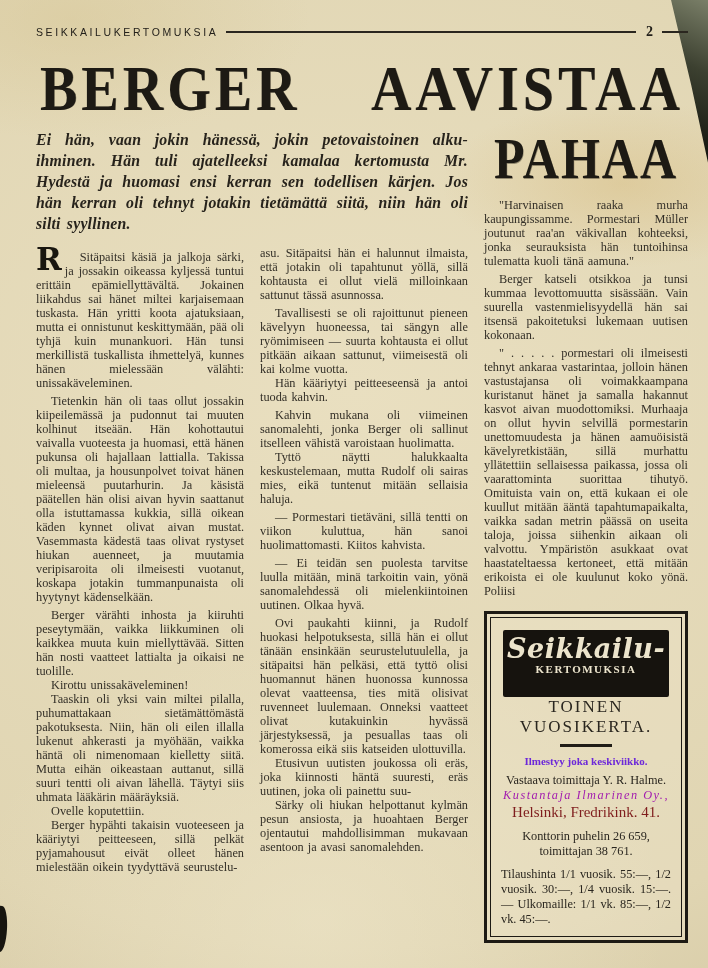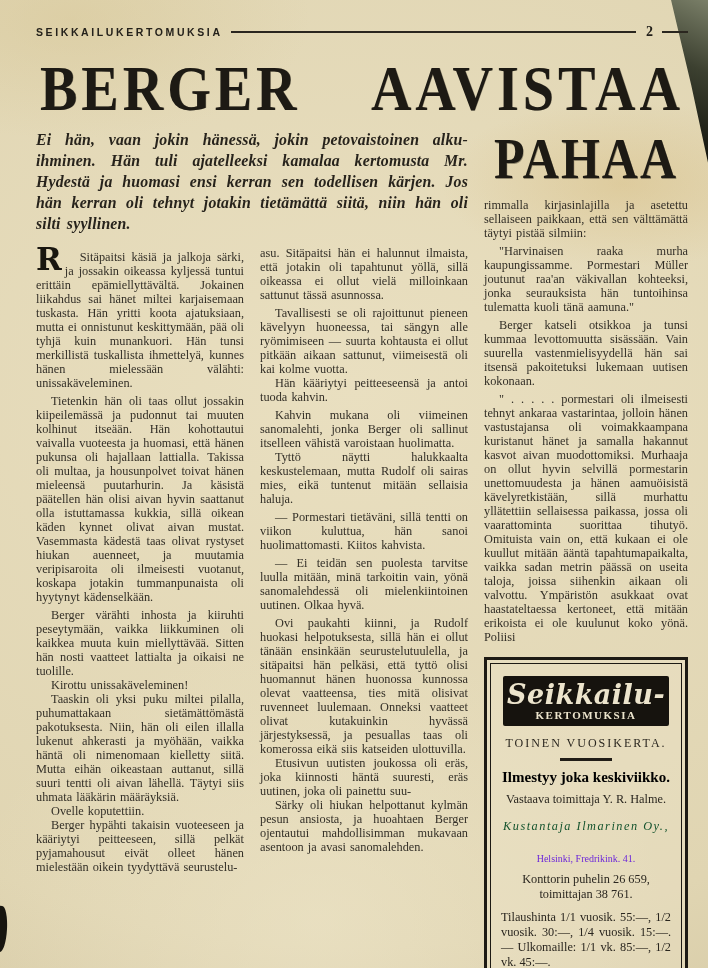--- a/index.html
+++ b/index.html
@@ -21,21 +21,21 @@
   }
   .edge-mark{
     position:absolute;left:-3px;bottom:16px;width:10px;height:46px;
     background:#17150f;border-radius:0 60% 60% 0/0 50% 50% 0;transform:rotate(3deg);
   }
   .page{position:relative;padding:24px 20px 0 36px;}
 
   .masthead-row{display:flex;align-items:center;height:16px;}
   .masthead{
     font-family:"Liberation Sans",sans-serif;
-    font-size:10.5px;font-weight:bold;letter-spacing:2.6px;color:#24211b;
+    font-size:10.5px;font-weight:normal;letter-spacing:2.6px;color:#24211b;
   }
   .rule{flex:1;height:2.5px;background:#2a261f;margin:0 10px 0 8px;}
   .page-number{font-weight:bold;font-size:14px;color:#24211b;}
   .rule-end{width:26px;height:2.5px;background:#2a261f;margin-left:9px;}
 
   .headline{
     display:flex;justify-content:space-between;
     margin-top:16px;padding:0 4px;
     font-size:56px;font-weight:bold;line-height:1.05;color:#1d1a14;
     letter-spacing:4px;transform:scaleY(1.12);transform-origin:top;
@@ -75,37 +75,37 @@
   p.has-drop{text-indent:0;}
 
   .right-col .bodytext{margin-top:17px;}
 
   .ad-box{
     margin-top:13px;border:3px solid #1d1a14;padding:3px;background:rgba(238,229,202,0.35);
   }
   .ad-inner{border:1.5px solid #1d1a14;padding:10px 8px 9px;text-align:center;}
   .ad-logo{
     background:#16130e;color:#ece4cc;margin:2px auto 0;width:158px;
-    padding:6px 4px 5px;border-radius:2px;
+    padding:6px 4px 22px;border-radius:2px;
   }
   .ad-logo-script{
     font-family:"DejaVu Serif",serif;font-style:italic;font-weight:bold;
     font-size:27px;line-height:26px;letter-spacing:0.5px;
   }
   .ad-logo-caps{
     font-family:Liberation Serif, serif;font-weight:bold;
     font-size:11px;letter-spacing:1.5px;margin-top:1px;
   }
-  .ad-edition{font-size:12px;letter-spacing:2px;margin-top:10px;color:#2a261f;}
+  .ad-edition{font-size:17px;letter-spacing:2px;color:#2a261f;}
   .ad-divider{width:52px;height:3px;background:#211d17;margin:7px auto 8px;}
-  .ad-schedule{font-weight:bold;font-size:15px;color:#000000;margin-top:8px;}
+  .ad-schedule{font-weight:bold;font-size:11px;color:#6d28d9;margin-top:8px;}
   .ad-editor{font-size:12.3px;margin-top:6px;color:#2a261f;}
   .ad-editor .name{}
-  .ad-publisher{font-size:12.3px;font-style:italic;letter-spacing:1.5px;margin-top:12px;color:#14532d;}
-  .ad-address{font-size:10px;margin-top:19px;color:#6d28d9;}
+  .ad-publisher{font-size:12.3px;font-style:italic;letter-spacing:1.5px;margin-top:0;color:#a21caf;}
+  .ad-address{font-size:15px;margin-top:1px;color:#7f1d1d;}
   .ad-phones{font-size:12.3px;margin-top:8px;color:#2a261f;line-height:15px;}
   .ad-pricing{font-size:12.3px;margin-top:8px;color:#2a261f;line-height:15px;text-align:justify;padding:0 2px;}
 </style>
 </head>
 <body>
 
 <div class="torn-corner"></div>
 <div class="edge-mark"></div>
 
 <div class="page">
@@ -127,45 +127,44 @@
     <div class="left-wrap">
       <div class="lede">Ei hän, vaan jokin hänessä, jokin petovaistoinen alku-ihminen. Hän tuli ajatelleeksi kamalaa kertomusta Mr. Hydestä ja huomasi ensi kerran sen todellisen kärjen. Jos hän kerran oli tehnyt jotakin tietämättä siitä, niin hän oli silti syyllinen.</div>
 
       <div class="twocols">
         <div class="col">
           <p class="has-drop"><span class="dropcap">R</span></p>
           <p class="spaced">Sitäpaitsi käsiä ja jalkoja särki, ja jossakin oikeassa kyljessä tuntui erittäin epämiellyttävältä. Jokainen liikahdus sai hänet miltei karjaisemaan tuskasta. Hän yritti koota ajatuksiaan, mutta ei onnistunut keskittymään, pää oli tyhjä kuin munankuori. Hän tunsi merkillistä tuskallista ihmettelyä, kunnes hänen mielessään välähti: unissakäveleminen.</p>
           <p class="spaced">Tietenkin hän oli taas ollut jossakin kiipeilemässä ja pudonnut tai muuten kolhinut itseään. Hän kohottautui vaivalla vuoteesta ja huomasi, että hänen pukunsa oli hajallaan lattialla. Takissa oli multaa, ja housunpolvet toivat hänen mieleensä puutarhurin. Ja käsistä päätellen hän olisi aivan hyvin saattanut olla istuttamassa kukkia, sillä oikean käden kynnet olivat aivan mustat. Vasemmasta kädestä taas olivat rystyset hiukan auenneet, ja muutamia veripisaroita oli ilmeisesti vuotanut, koskapa jotakin tummanpunaista oli hyytynyt kädenselkään.</p>
           <p class="spaced">Berger värähti inhosta ja kiiruhti peseytymään, vaikka liikkuminen oli kaikkea muuta kuin miellyttävää. Sitten hän nosti vaatteet lattialta ja oikaisi ne tuolille.</p>
           <p>Kirottu unissakäveleminen!</p>
-          <p>Taaskin oli yksi puku miltei pilalla, puhumattakaan sietämättömästä pakotuksesta. Niin, hän oli eilen illalla lukenut ahkerasti ja myöhään, vaikka häntä oli nimenomaan kielletty siitä. Mutta eihän oikeastaan auttanut, sillä suuri tentti oli aivan lähellä. Täytyi siis uhmata lääkärin määräyksiä.</p>
+          <p>Taaskin oli yksi vain miltei pilalla, puhumattakaan sietämättömästä pakotuksesta. Niin, hän oli eilen illalla lukenut ahkerasti ja myöhään, vaikka häntä oli nimenomaan kielletty siitä. Mutta eihän oikeastaan auttanut, sillä suuri tentti oli aivan lähellä. Täytyi siis uhmata lääkärin määräyksiä.</p>
           <p>Ovelle koputettiin.</p>
           <p>Berger hypähti takaisin vuoteeseen ja kääriytyi peitteeseen, sillä pelkät pyjamahousut eivät olleet hänen mielestään oikein tyydyttävä seurustelu-</p>
         </div>
 
         <div class="col">
-          <p class="noindent">asu. Sitäpaitsi hän ei halunnut ilmaista, että jotakin oli tapahtunut yöllä, sillä oikeassa ei ollut vielä milloinkaan sattunut tässä asunnossa.</p>
+          <p class="noindent">asu. Sitäpaitsi hän ei halunnut ilmaista, että jotakin oli tapahtunut yöllä, sillä kohtausta ei ollut vielä milloinkaan sattunut tässä asunnossa.</p>
           <p class="spaced">Tavallisesti se oli rajoittunut pieneen kävelyyn huoneessa, tai sängyn alle ryömimiseen — suurta kohtausta ei ollut pitkään aikaan sattunut, viimeisestä oli kai kolme vuotta.</p>
           <p>Hän kääriytyi peitteeseensä ja antoi tuoda kahvin.</p>
           <p class="spaced">Kahvin mukana oli viimeinen sanomalehti, jonka Berger oli sallinut itselleen vähistä varoistaan huolimatta.</p>
           <p>Tyttö näytti halukkaalta keskustelemaan, mutta Rudolf oli sairas mies, eikä tuntenut mitään sellaisia haluja.</p>
           <p class="spaced">— Pormestari tietäväni, sillä tentti on viikon kuluttua, hän sanoi huolimattomasti. Kiitos kahvista.</p>
           <p class="spaced">— Ei teidän sen puolesta tarvitse luulla mitään, minä tarkoitin vain, yönä sanomalehdessä oli mielenkiintoinen uutinen. Olkaa hyvä.</p>
           <p class="spaced">Ovi paukahti kiinni, ja Rudolf huokasi helpotuksesta, sillä hän ei ollut tänään ensinkään seurustelutuulella, ja sitäpaitsi hän pelkäsi, että tyttö olisi huomannut hänen huonossa kunnossa olevat vaatteensa, ties mitä olisivat ruvenneet luulemaan. Onneksi vaatteet olivat kutakuinkin hyvässä järjestyksessä, ja pesuallas taas oli komerossa eikä siis katseiden ulottuvilla.</p>
           <p>Etusivun uutisten joukossa oli eräs, joka kiinnosti häntä suuresti, eräs uutinen, joka oli painettu suu-</p>
           <p>Särky oli hiukan helpottanut kylmän pesun ansiosta, ja huoahtaen Berger ojentautui mahdollisimman mukavaan asentoon ja avasi sanomalehden.</p>
         </div>
       </div>
     </div>
 
     <div class="right-col">
       <div class="headline-2">PAHAA</div>
 
       <div class="bodytext">
-        <p class="noindent">rimmalla kirjasinlajilla ja asetettu sellaiseen paikkaan, että sen välttämättä täytyi pistää silmiin:</p>
         <p class="spaced">"Harvinaisen raaka murha kaupungissamme. Pormestari Müller joutunut raa'an väkivallan kohteeksi, jonka seurauksista hän tuntoihinsa tulematta kuoli tänä aamuna."</p>
         <p class="spaced">Berger katseli otsikkoa ja tunsi kummaa levottomuutta sisässään. Vain suurella vastenmielisyydellä hän sai itsensä pakoitetuksi lukemaan uutisen kokonaan.</p>
         <p class="spaced">" . . . . . pormestari oli ilmeisesti tehnyt ankaraa vastarintaa, jolloin hänen vastustajansa oli voimakkaampana kuristanut hänet ja samalla hakannut kasvot aivan muodottomiksi. Murhaaja on ollut hyvin selvillä pormestarin unettomuudesta ja hänen aamuöisistä kävelyretkistään, sillä murhattu yllätettiin sellaisessa paikassa, jossa oli vaarattominta suorittaa tihutyö. Omituista vain on, että kukaan ei ole kuullut mitään ääntä tapahtumapaikalta, vaikka sadan metrin päässä on useita taloja, joissa siihenkin aikaan oli valvottu. Ympäristön asukkaat ovat haastateltaessa kertoneet, että mitään erikoista ei ole kuulunut koko yönä. Poliisi</p>
       </div>
 
       <div class="ad-box">
         <div class="ad-inner">
           <div class="ad-logo">
             <div class="ad-logo-script">Seikkailu-</div>
             <div class="ad-logo-caps">KERTOMUKSIA</div>

